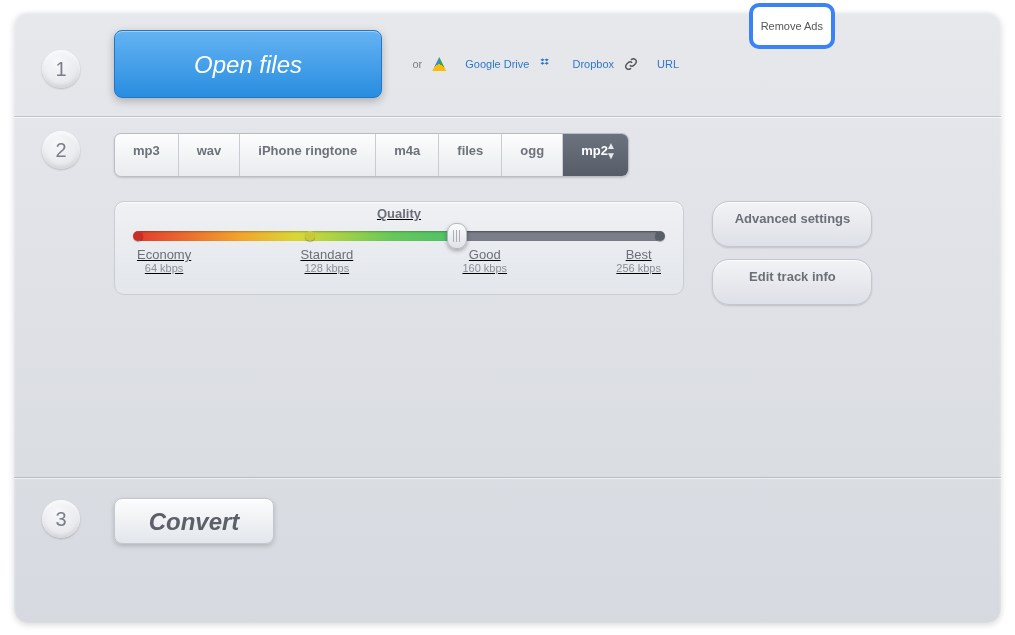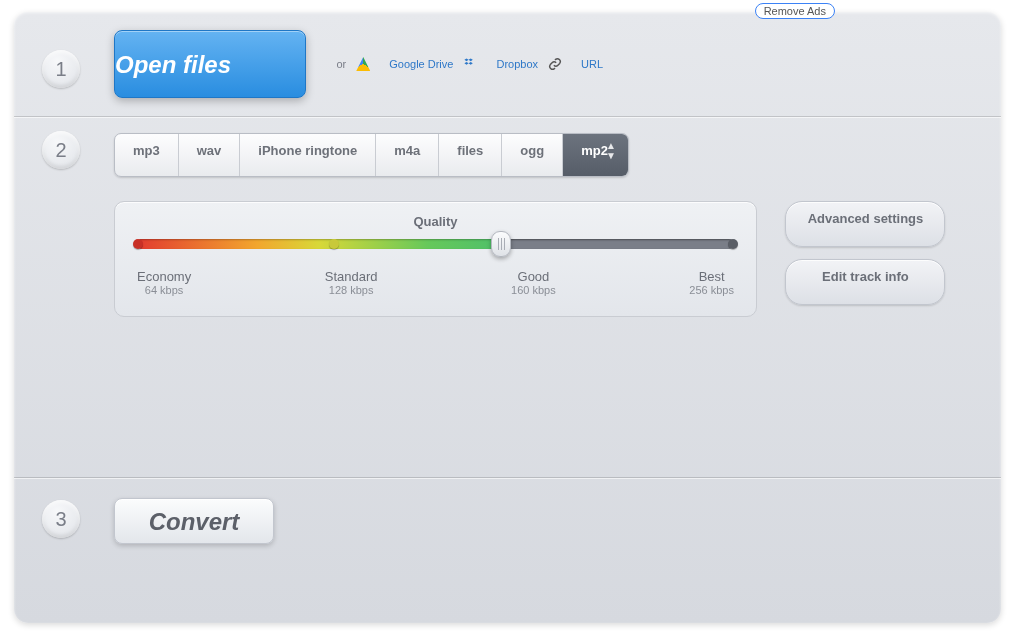--- a/index.html
+++ b/index.html
@@ -8,23 +8,23 @@
     background: #fff;
     width: 1015px;
     height: 635px;
     position: relative;
   }
   .remove-ads {
     position: absolute;
     top: 3px;
     right: 180px;
     background: #fff;
-    border: 1px solid #3b82f6;
+    border: 4px solid #3b82f6;
     border-radius: 10px;
-    padding: 1px 8px;
+    padding: 13px 8px;
     font-size: 11px;
     color: #555;
     cursor: pointer;
     z-index: 10;
   }
   .panel {
     position: absolute;
     top: 12px;
     left: 14px;
     right: 14px;
@@ -54,29 +54,29 @@
     font-weight: 400;
     display: flex; align-items: center; justify-content: center;
   }
   .section1 .step-badge { top: 38px; }
   .section2 .step-badge { top: 14px; }
   .section3 .step-badge { top: 22px; }
 
   
   .open-btn {
     display: inline-block;
-    width: 192px; height: 68px;
+    width: 268px; height: 68px;
     line-height: 68px;
-    text-align: left;
+    text-align: center;
     background: linear-gradient(#64b3f2, #298de0);
     border: 1px solid #1f77c6;
     border-radius: 8px;
     color: #fff;
     font-size: 24px;
-    font-weight: bold;
+    font-weight: normal;
     font-style: italic;
     box-shadow: 0 3px 8px rgba(0,0,0,.25), inset 0 1px 0 rgba(255,255,255,.4);
     cursor: pointer;
     vertical-align: middle;
   }
   .src-links {
     display: inline-flex;
     align-items: center;
     gap: 10px;
     margin-left: 26px;
@@ -119,28 +119,29 @@
     padding-right: 20px;
     position: relative;
     border-right: none;
   }
   .fmt.sel .chev {
     position: absolute; right: 12px; top: 7px;
     color: #e8e9eb; font-size: 10px; line-height: 10px;
   }
   .quality-box {
     margin-top: 24px;
-    width: 643px;
+    width: 570px;
     background: linear-gradient(#eff1f4, #e3e6eb);
     border: 1px solid #c9ccd2;
     border-radius: 10px;
-    padding: 12px 22px 20px;
+    padding: 4px 22px 20px;
     display: inline-block;
     vertical-align: top;
     box-shadow: inset 0 1px 0 rgba(255,255,255,.8);
+    text-decoration: underline;
   }
   .q-title { text-align: center; font-size: 13px; font-weight: bold; color: #6b6f78; margin-bottom: 10px; }
   .track {
     position: relative;
     height: 10px;
     border-radius: 5px;
     background: #7a7e88;
     box-shadow: inset 0 1px 2px rgba(0,0,0,.4);
   }
   .track-fill {
@@ -162,21 +163,21 @@
     width: 20px; height: 26px;
     background: linear-gradient(#fbfcfd, #dfe2e7);
     border: 1px solid #b3b7bf;
     border-radius: 9px;
     box-shadow: 0 2px 4px rgba(0,0,0,.3);
     cursor: pointer;
     display: flex; align-items: center; justify-content: center; gap: 2px;
   }
   .handle span { width: 1px; height: 12px; background: #a9adb5; display: block; }
   .q-labels {
-    display: flex; justify-content: space-between; margin-top: 20px;
+    display: flex; justify-content: space-between; margin-top: 6px;
     color: #6b6f78; font-size: 13px; text-align: center;
   }
   .q-labels .kb { display: block; font-size: 11px; color: #8a8e96; }
   .side-btns {
     display: inline-block;
     vertical-align: top;
     margin-left: 24px;
     margin-top: 24px;
   }
   .pill {

